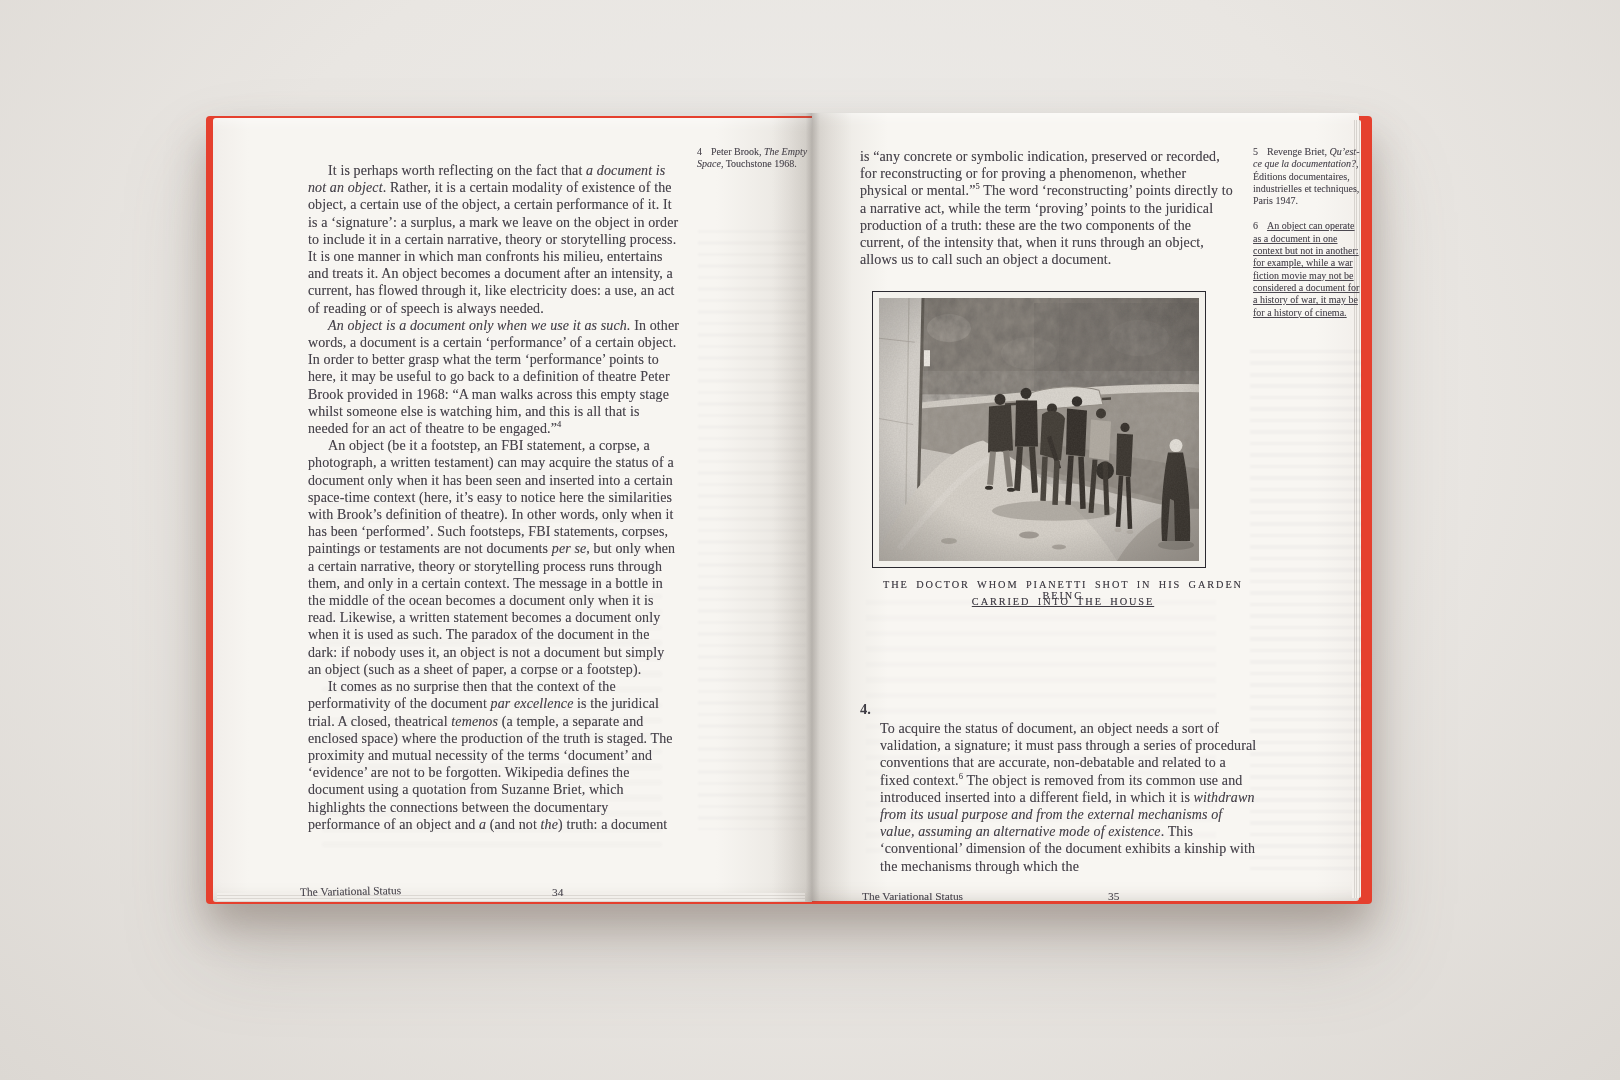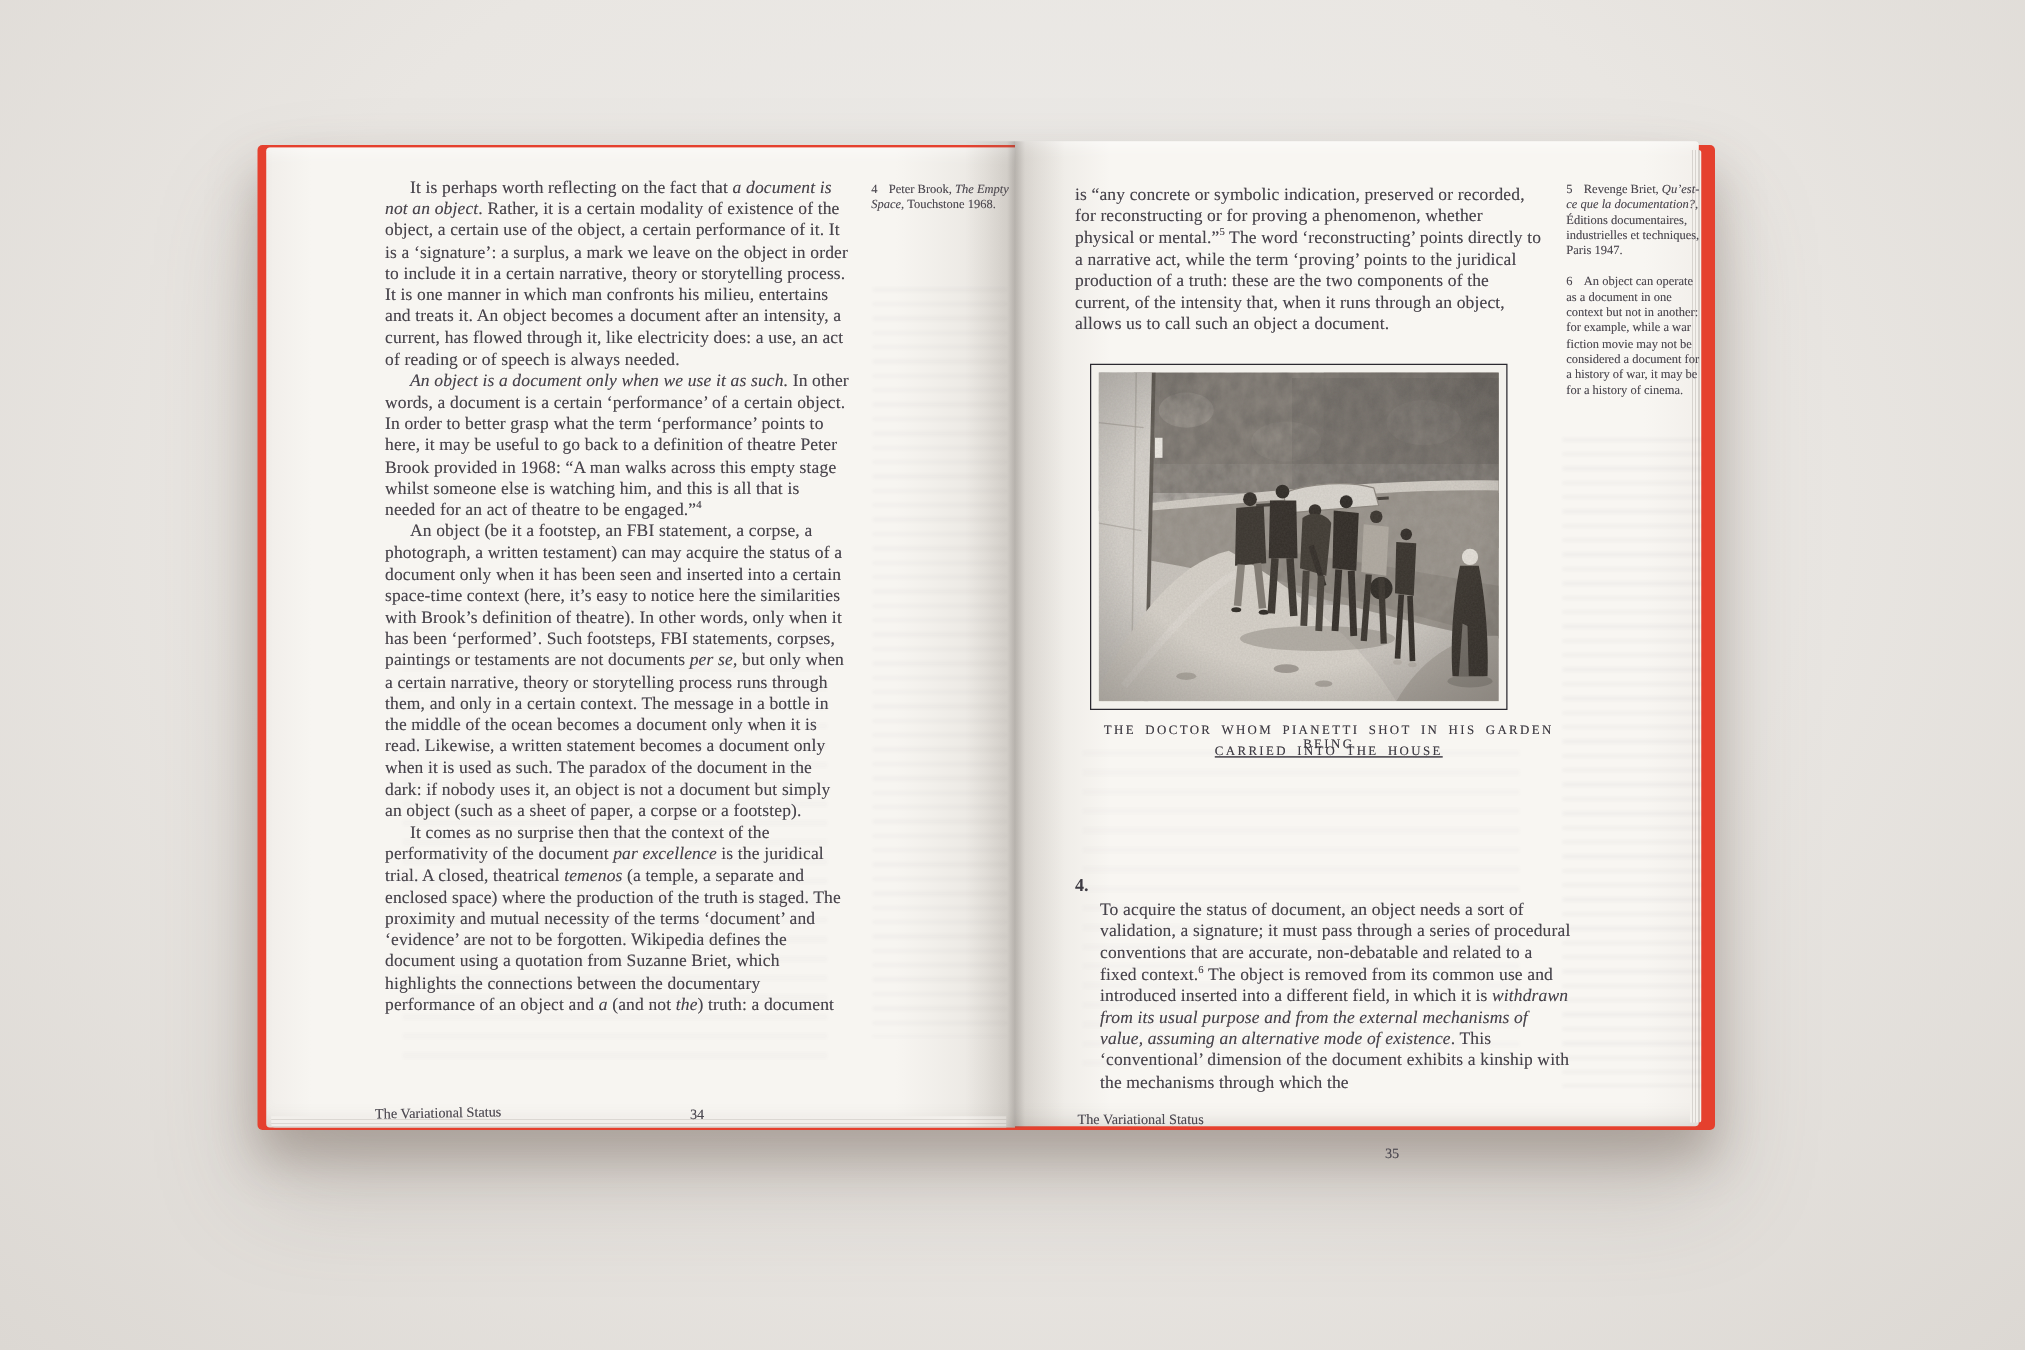--- a/index.html
+++ b/index.html
@@ -49,30 +49,30 @@
   .body-text{
     position:absolute;color:#48444c;
     font:14px/17.2px "Liberation Serif",serif;
     letter-spacing:.12px;
     text-shadow:0 0 .4px rgba(72,68,76,.45);
   }
   .body-text p{margin:0;}
   .body-text p.ind{text-indent:20px;}
   .it{font-style:italic;}
   sup{font-size:8.5px;line-height:0;vertical-align:super;}
-  .body-left{left:308px;top:142px;width:372px;}
+  .body-left{left:308px;top:162px;width:372px;}
   .body-right{left:860px;top:148px;width:376px;}
   .margin-note{
     position:absolute;color:#4c4850;
     font:10px/12.3px "Liberation Serif",serif;
     text-shadow:0 0 .3px rgba(76,72,80,.4);
   }
   .note-left{left:697px;top:146px;width:112px;}
   .notes-right{left:1253px;top:146px;width:112px;}
-  .notes-right .margin-note-item + .margin-note-item{margin-top:13px;}
+  .notes-right .margin-note-item + .margin-note-item{margin-top:13px;text-decoration:underline;}
   .note-num{display:inline-block;margin-right:9px;}
   
   .figure-frame{
     position:absolute;left:872px;top:291px;width:334px;height:277px;
     border:1.5px solid #2b2930;background:#f3f1ec;padding:6px;box-sizing:border-box;
   }
   .figure-frame svg{display:block;width:100%;height:100%;}
   .cap{
     position:absolute;left:872px;width:382px;text-align:center;
     font:10.3px "Liberation Serif",serif;color:#3f3c44;
@@ -91,21 +91,21 @@
   }
   .section-para{left:880px;top:720px;width:378px;}
   
   .footer-label{
     position:absolute;font:11.4px/14px "Liberation Serif",serif;color:#4c4850;
     text-shadow:0 0 .3px rgba(76,72,80,.4);
   }
   .footer-left{left:300px;top:884px;transform:rotate(-1deg);}
   .footer-right{left:862px;top:889px;}
   .pagenum-left{left:552px;top:885px;}
-  .pagenum-right{left:1108px;top:916px;}
+  .pagenum-right{left:1108px;top:889px;}
   
   .ghost{position:absolute;pointer-events:none;filter:blur(1.1px);
     background:repeating-linear-gradient(to bottom,rgba(90,85,100,.6) 0 5px,transparent 5px 15.5px);}
   .ghost-sm{background:repeating-linear-gradient(to bottom,rgba(90,85,100,.6) 0 3.5px,transparent 3.5px 11.5px);}
   .g1{left:322px;top:470px;width:340px;height:380px;opacity:.035;}
   .g2{left:866px;top:600px;width:350px;height:262px;opacity:.032;}
   .g3{left:1250px;top:350px;width:112px;height:520px;opacity:.065;}
   .g4{left:698px;top:230px;width:108px;height:600px;opacity:.05;}
 </style>
 </head>

